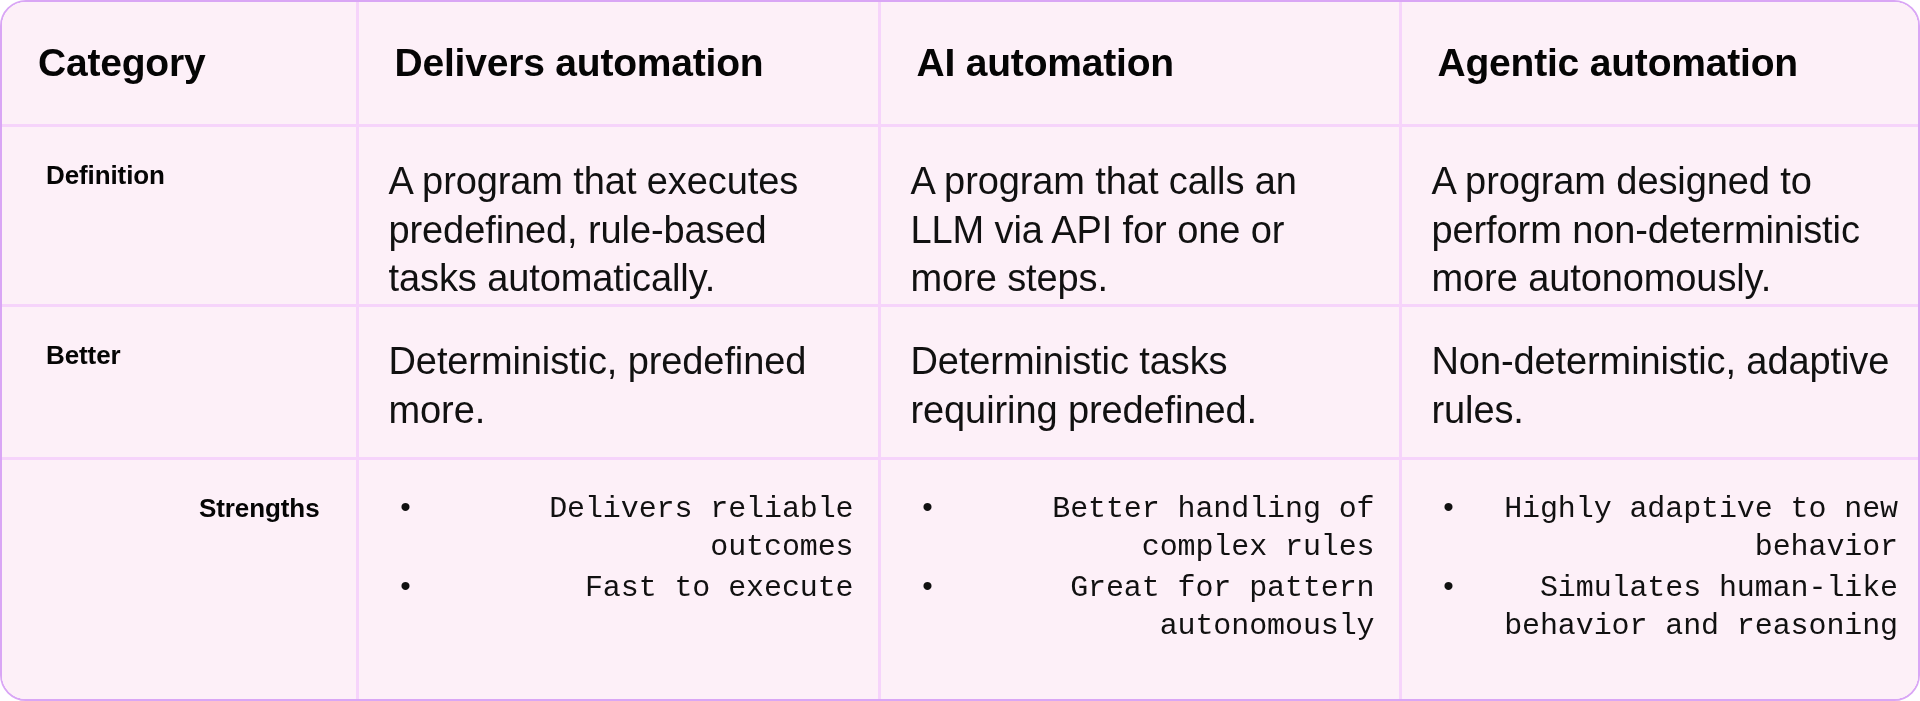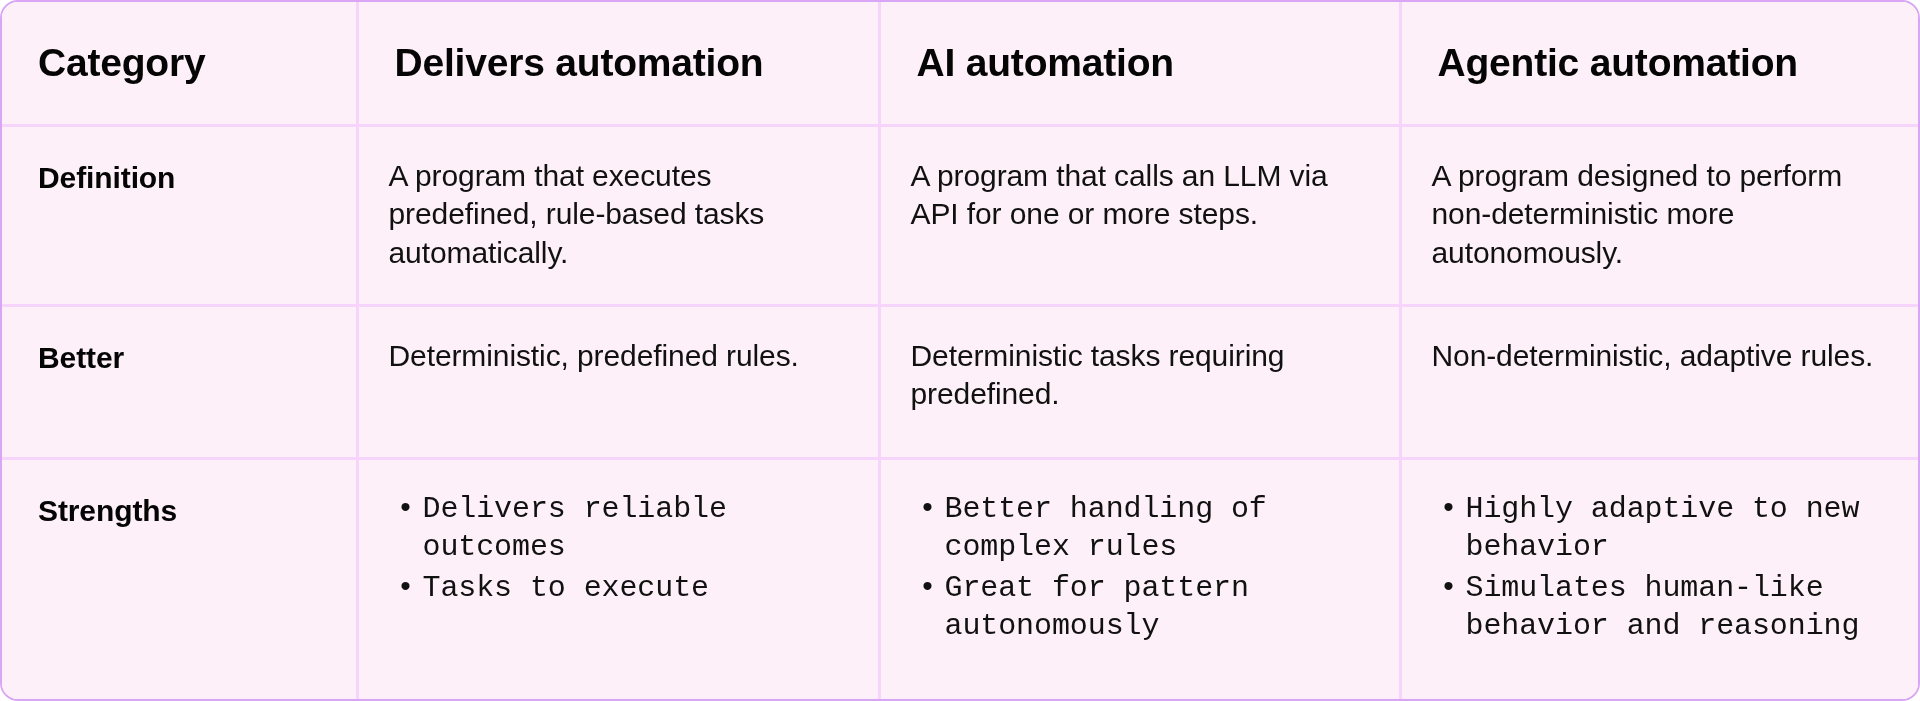--- a/index.html
+++ b/index.html
@@ -26,21 +26,21 @@
   
   .table-card {
     position: absolute;
     left: 0;
     top: 0;
     width: 1920px;
     height: 701px;
     box-sizing: border-box;
     background: #fdf0f8;
     border: 2px solid #d9a6f5;
-    border-radius: 18px;
+    border-radius: 26px;
     overflow: hidden;
   }
 
   table.cmp {
     width: 100%;
     height: 100%;
     border-collapse: collapse;
     table-layout: fixed;
     background: #fdf0f8;
   }
@@ -54,21 +54,21 @@
   table.cmp td {
     vertical-align: top;
     text-align: left;
     background: #fdf0f8;
     border-right: 3px solid #f6d4fb;
     border-bottom: 3px solid #f6d4fb;
     padding: 0;
   }
   table.cmp th:last-child,
   table.cmp td:last-child { border-right: none; }
-  table.cmp tr:last-child td { border-bottom: none; }
+  table.cmp tr:last-child td { border-bottom: none; text-align: right; }
 
   
   thead tr { height: 122px; }
 
   .hdr-cell-inner {
     padding: 0 36px;
     height: 122px;
     display: flex;
     align-items: center;
   }
@@ -83,32 +83,33 @@
 
   
   .row-definition { height: 180px; }
   .row-tasks      { height: 153px; }
   .row-strengths  { height: 243px; }
 
   .rowlabel-inner {
     padding: 32px 36px 0 36px;
   }
   .rowlabel-text {
-    font-size: 30px;
+    font-size: 26px;
     font-weight: 700;
     line-height: 1.25;
     color: #050505;
     letter-spacing: -0.1px;
+    margin-left: 8px;
   }
 
   .cell-inner {
     padding: 30px 30px 0 30px;
   }
   .cell-text {
-    font-size: 30px;
+    font-size: 38px;
     font-weight: 400;
     line-height: 1.28;
     color: #111111;
     letter-spacing: -0.1px;
   }
 
   
   ul.bullets {
     margin: 0;
     padding: 0 0 0 34px;
@@ -203,21 +204,21 @@
         </tr>
 
         <tr class="row-tasks">
           <td>
             <div class="rowlabel-inner">
               <span class="rowlabel-text">Better</span>
             </div>
           </td>
           <td>
             <div class="cell-inner">
-              <span class="cell-text">Deterministic, predefined rules.</span>
+              <span class="cell-text">Deterministic, predefined more.</span>
             </div>
           </td>
           <td>
             <div class="cell-inner">
               <span class="cell-text">Deterministic tasks requiring predefined.</span>
             </div>
           </td>
           <td>
             <div class="cell-inner">
               <span class="cell-text">Non-deterministic, adaptive rules.</span>
@@ -228,21 +229,21 @@
         <tr class="row-strengths">
           <td>
             <div class="rowlabel-inner">
               <span class="rowlabel-text">Strengths</span>
             </div>
           </td>
           <td>
             <div class="bullets-inner">
               <ul class="bullets">
                 <li>Delivers reliable outcomes</li>
-                <li>Tasks to execute</li>
+                <li>Fast to execute</li>
               </ul>
             </div>
           </td>
           <td>
             <div class="bullets-inner">
               <ul class="bullets">
                 <li>Better handling of complex rules</li>
                 <li>Great for pattern autonomously</li>
               </ul>
             </div>

